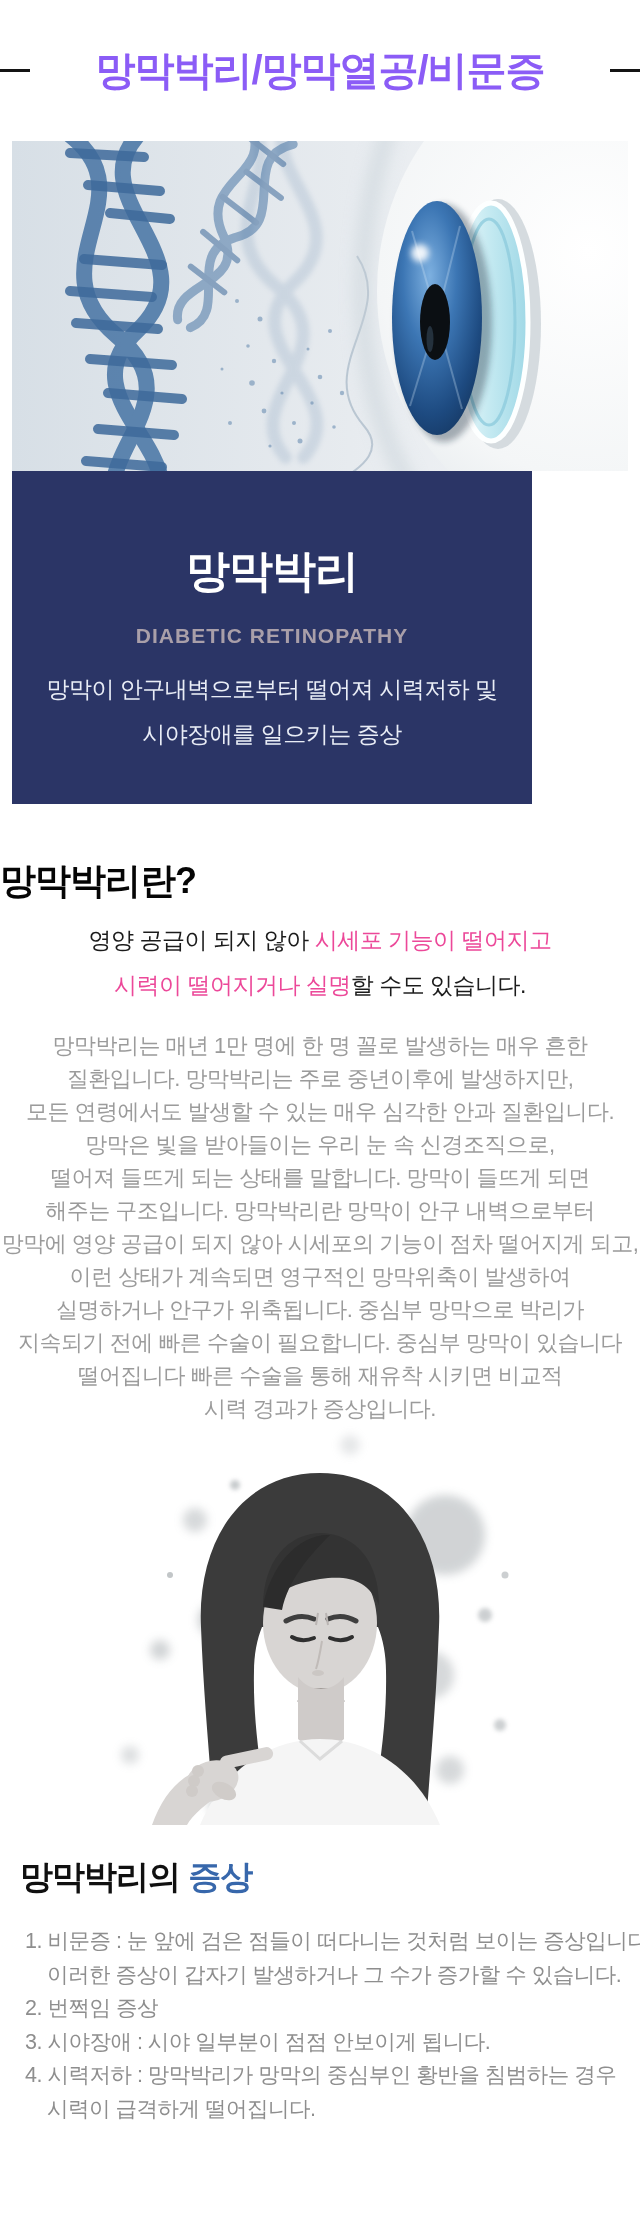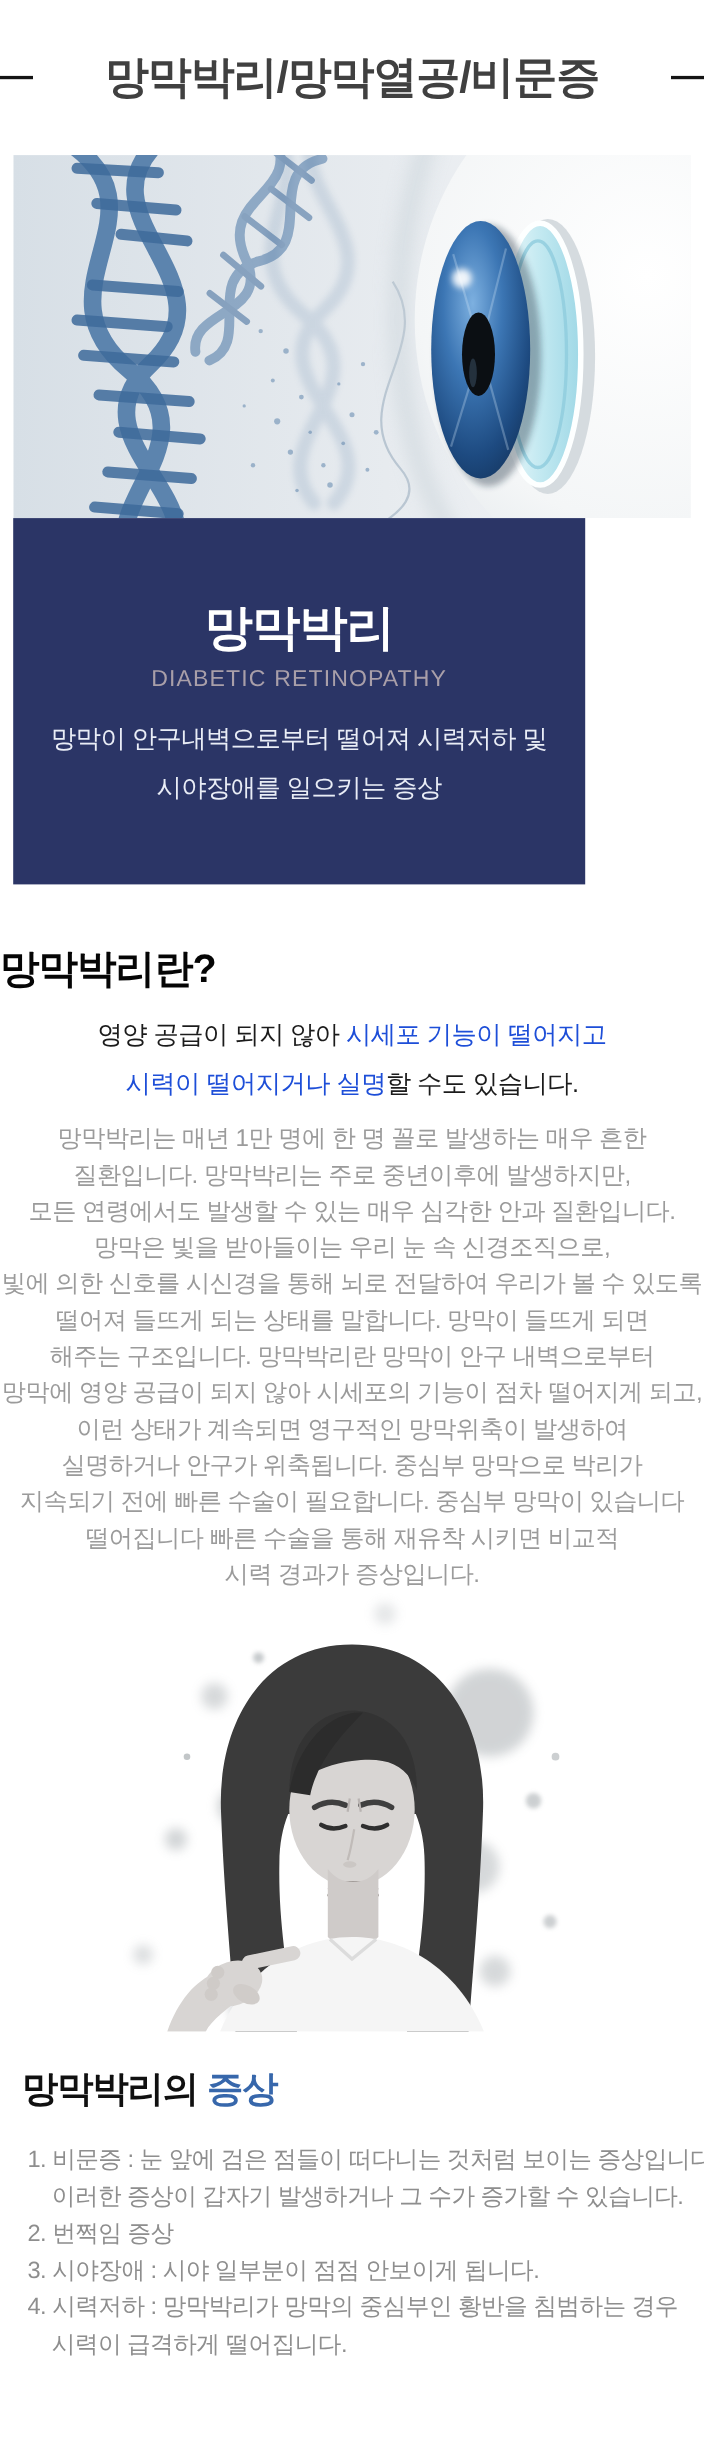--- a/index.html
+++ b/index.html
@@ -9,49 +9,49 @@
     -webkit-font-smoothing:antialiased;
   }
   .page{width:640px;height:2240px;position:relative;background:#fff;}
 
   
   .top-title-row{
     height:141px;display:flex;align-items:center;justify-content:space-between;
   }
   .title-rule{width:30px;height:3px;background:#141414;flex:0 0 auto;}
   .page-title{
-    flex:1;text-align:center;font-size:40px;font-weight:800;color:#404040;
+    flex:1;text-align:center;font-size:40px;font-weight:800;color:#8b5cf6;
     letter-spacing:-1px;white-space:nowrap;
   }
 
   
   .hero{width:616px;height:330px;margin:0 12px;overflow:hidden;}
   .hero svg{display:block;}
 
   
   .banner{
     width:520px;height:333px;margin:0 12px;background:#2b3566;
     box-sizing:border-box;padding-top:74px;text-align:center;
   }
   .banner-title{font-size:44px;font-weight:700;color:#ffffff;letter-spacing:-1px;line-height:52px;}
-  .banner-subtitle{font-size:21px;font-weight:400;color:#a99fa9;letter-spacing:1px;margin-top:8px;line-height:26px;}
+  .banner-subtitle{font-size:21px;font-weight:700;color:#a99fa9;letter-spacing:1px;margin-top:26px;line-height:26px;}
   .banner-desc{margin-top:18px;font-size:23px;color:#e9edf6;line-height:45px;font-weight:400;letter-spacing:-0.5px;}
 
   
   .about-heading{
     margin-top:52px;text-align:left;font-size:36px;font-weight:800;color:#050505;
     letter-spacing:-1px;line-height:50px;
   }
   .intro{
     margin-top:12px;text-align:center;font-size:23px;font-weight:500;
     color:#1b1b1b;line-height:45px;letter-spacing:-0.5px;
   }
-  .intro .red{color:#1d4ed8;text-align:center;}
+  .intro .red{color:#ec4899;text-align:center;}
   .body-text{
-    margin-top:10px;text-align:center;font-size:22px;color:#9b9b9b;
+    margin-top:21px;text-align:center;font-size:22px;color:#9b9b9b;
     line-height:33px;letter-spacing:-0.5px;font-weight:400;
   }
 
   
   .figure-wrap{width:440px;height:400px;margin:0 auto;overflow:hidden;}
   .figure-wrap svg{display:block;}
 
   
   .symptoms-heading{
     margin:30px 0 0 20px;font-size:33px;font-weight:800;letter-spacing:-1px;line-height:44px;
@@ -209,21 +209,20 @@
   <div class="intro">
     <div><span>영양 공급이 되지 않아 </span><span class="red">시세포 기능이 떨어지고</span></div>
     <div><span class="red">시력이 떨어지거나 실명</span><span>할 수도 있습니다.</span></div>
   </div>
 
   <div class="body-text">
     <div>망막박리는 매년 1만 명에 한 명 꼴로 발생하는 매우 흔한</div>
     <div>질환입니다. 망막박리는 주로 중년이후에 발생하지만,</div>
     <div>모든 연령에서도 발생할 수 있는 매우 심각한 안과 질환입니다.</div>
     <div>망막은 빛을 받아들이는 우리 눈 속 신경조직으로,</div>
-    <div>빛에 의한 신호를 시신경을 통해 뇌로 전달하여 우리가 볼 수 있도록</div>
     <div>떨어져 들뜨게 되는 상태를 말합니다. 망막이 들뜨게 되면</div>
     <div>해주는 구조입니다. 망막박리란 망막이 안구 내벽으로부터</div>
     <div>망막에 영양 공급이 되지 않아 시세포의 기능이 점차 떨어지게 되고,</div>
     <div>이런 상태가 계속되면 영구적인 망막위축이 발생하여</div>
     <div>실명하거나 안구가 위축됩니다. 중심부 망막으로 박리가</div>
     <div>지속되기 전에 빠른 수술이 필요합니다. 중심부 망막이 있습니다</div>
     <div>떨어집니다 빠른 수술을 통해 재유착 시키면 비교적</div>
     <div>시력 경과가 증상입니다.</div>
   </div>
 

